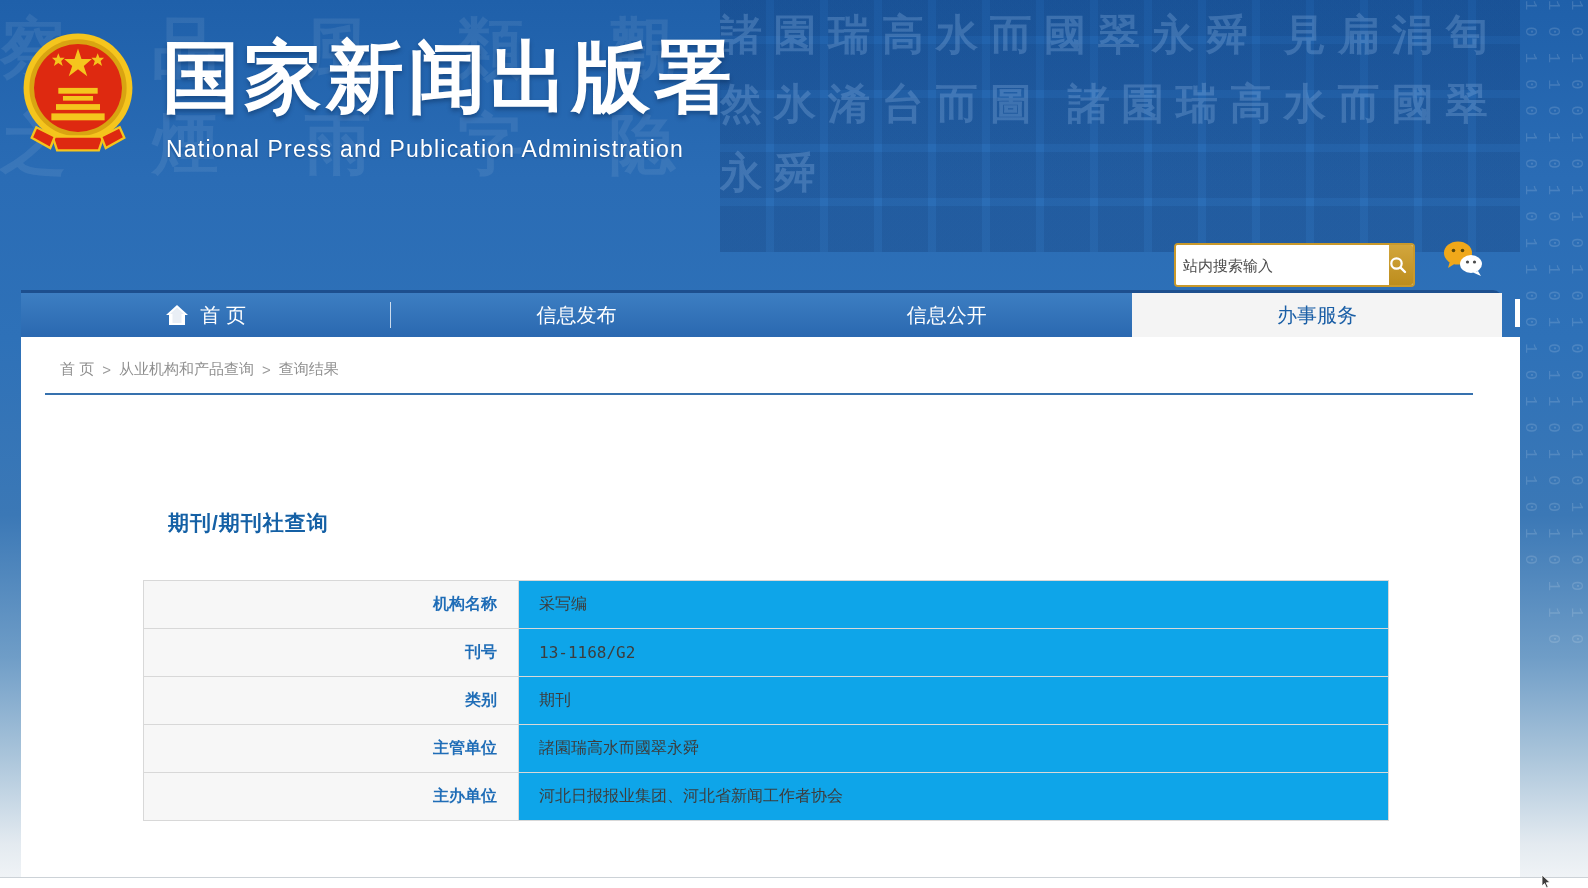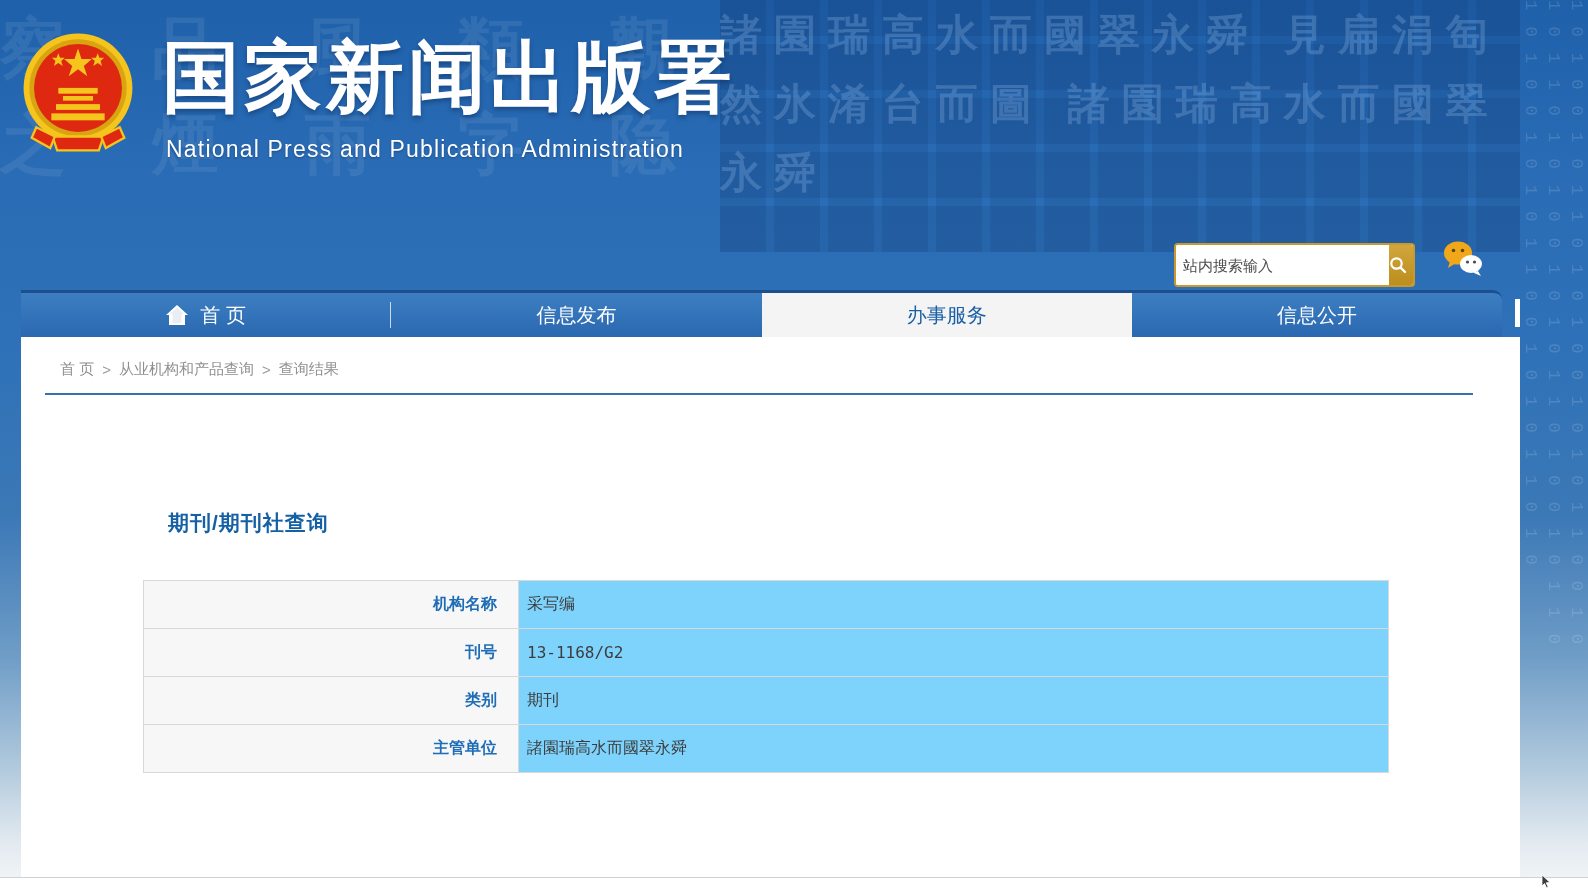--- a/index.html
+++ b/index.html
@@ -51,21 +51,21 @@
   .content{position:absolute;left:21px;top:337px;width:1499px;height:540px;background:#ffffff;overflow:hidden;}
   .breadcrumb{position:absolute;left:39px;top:23px;font-size:15px;color:#8f8f8f;display:flex;gap:8px;align-items:center;}
   .breadcrumb .crumb{cursor:pointer;}
   .breadcrumb .sep{color:#9a9a9a;}
   .breadcrumb-rule{position:absolute;left:24px;top:56px;width:1428px;height:2px;background:#3671ae;}
   .section-title{position:absolute;left:147px;top:172px;font-size:21px;font-weight:bold;color:#1460a5;letter-spacing:1px;}
   .info-table{position:absolute;left:122px;top:243px;width:1246px;border-collapse:collapse;table-layout:fixed;}
   .info-table td{border:1px solid #d8d8d8;height:48px;font-size:16px;box-sizing:border-box;}
   .info-table td.lbl{width:375px;background:#f7f7f7;color:#1f6db7;font-weight:bold;
     text-align:right;padding-right:21px;}
-  .info-table td.val{padding-left:8px;color:#3d3d3d;background:#7dd3fc;
+  .info-table td.val{padding-left:20px;color:#3d3d3d;background:#0ea5e9;
     font-family:"DejaVu Sans Mono","Liberation Sans",sans-serif;}
   
   .bottom-strip{position:absolute;left:0;top:877px;width:1588px;height:11px;background:#ffffff;
     border-top:1px solid #ccd2d7;box-sizing:border-box;}
   .mouse-cursor{position:absolute;left:1541px;top:875px;width:13px;height:13px;}
 </style>
 </head>
 <body>
 
 <div class="tex tex-callig">察 品 風 類 觀 之 煙 雨 字 隐</div>
@@ -123,25 +123,25 @@
   <div class="nav-item has-divider">
     <svg width="22" height="20" viewBox="0 0 22 20">
       <polygon points="11,0 22,10 19,10 19,20 3,20 3,10 0,10" fill="#ffffff"></polygon>
       <polygon points="11,2.5 18,9 15.5,9 15.5,18 6.5,18 6.5,9 4,9" fill="#e9eef5"></polygon>
     </svg>
     <span>首 页</span>
   </div>
   <div class="nav-item">
     <span>信息发布</span>
   </div>
+  <div class="nav-item">
+    <span>信息公开</span>
+  </div>
   <div class="nav-item active">
     <span>办事服务</span>
-  </div>
-  <div class="nav-item">
-    <span>信息公开</span>
   </div>
 </div>
 <div class="nav-sliver"></div>
 
 <div class="content">
   <div class="breadcrumb">
     <span class="crumb">首 页</span>
     <span class="sep">&gt;</span>
     <span class="crumb">从业机构和产品查询</span>
     <span class="sep">&gt;</span>
@@ -162,20 +162,24 @@
       <td class="val">13-1168/G2</td>
     </tr>
     <tr>
       <td class="lbl">类别</td>
       <td class="val">期刊</td>
     </tr>
     <tr>
       <td class="lbl">主管单位</td>
       <td class="val">諸園瑞高水而國翠永舜</td>
     </tr>
+    <tr>
+      <td class="lbl">主办单位</td>
+      <td class="val">河北日报报业集团、河北省新闻工作者协会</td>
+    </tr>
   </tbody>
     </table>
 </div>
 
 <div class="bottom-strip"></div>
 <svg class="mouse-cursor" width="13" height="13" viewBox="0 0 13 13">
   <polygon points="1,0 9,7.5 5.2,7.8 7.2,12 5.5,12.8 3.5,8.5 1,11" fill="#3c3c3c" stroke="#ffffff" stroke-width="0.8"></polygon>
 </svg>
 
 </body></html>

